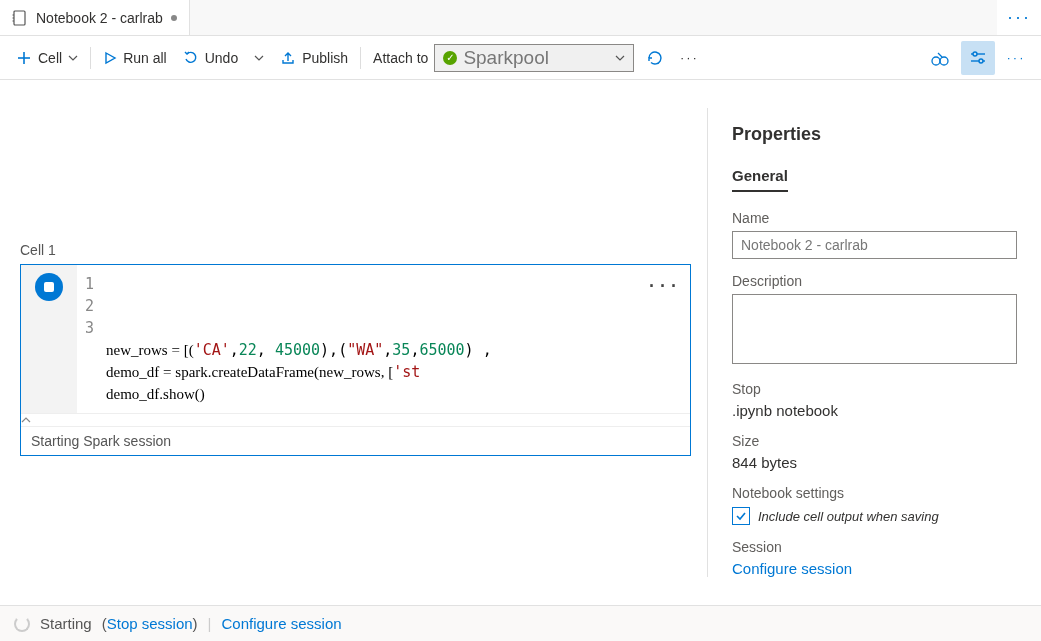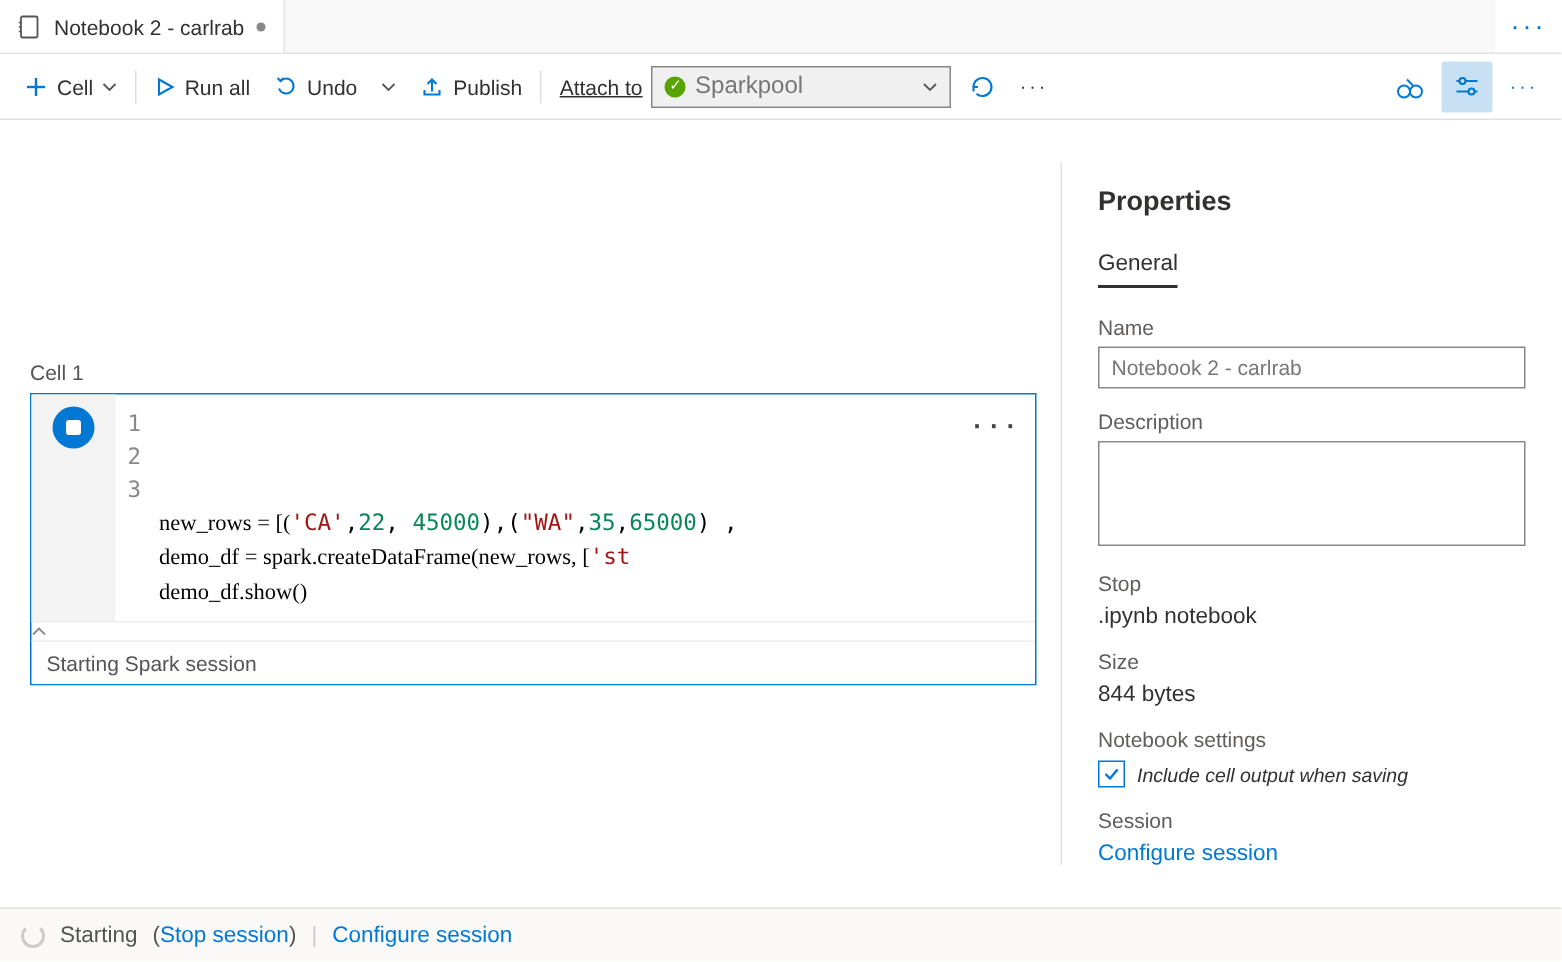--- a/index.html
+++ b/index.html
@@ -48,31 +48,31 @@
     display: inline-flex;
     align-items: center;
     gap: 6px;
     padding: 4px 8px;
     color: #323130;
     font-size: 14px;
     cursor: pointer;
     border-radius: 2px;
   }
   .tsep { width:1px; height:22px; background:#ddd; margin:0 4px; }
-  .attach-label { font-size:14px; color:#323130; padding:0 6px 0 8px;text-decoration:underline;}
+  .attach-label { font-size:14px; color:#323130; padding:0 6px 0 8px;}
   .pool-dd {
     display:flex; align-items:center;
     border:1px solid #8a8886;
     background:#f0f0f0;
     height:28px;
     min-width:200px;
     padding:0 8px;
     gap:6px;
   }
-  .pool-dd .dd-text { flex:1; color:#777; font-size:16px;}
+  .pool-dd .dd-text { flex:1; color:#777; font-size:19px;}
   .green-dot {
     width:14px;height:14px;border-radius:50%;
     background:#57a300;
     display:inline-flex;align-items:center;justify-content:center;
     color:#fff;font-size:10px;line-height:1;
   }
   .toolbar-right { margin-left:auto; display:flex; align-items:center; gap:4px; }
   .icon-btn { width:34px;height:34px;display:flex;align-items:center;justify-content:center;cursor:pointer;border-radius:2px;}
   .icon-btn.active { background:#c7e0f4; }
   
@@ -135,21 +135,21 @@
   
   .props {
     width:334px;
     border-left:1px solid #e1e1e1;
     padding:16px 24px 0 24px;
     overflow:auto;
   }
   .props h2 { font-size:18px; font-weight:600; margin:0 0 16px; }
   .ptabs { display:flex; margin:10px 0 18px; }
   .ptab { padding:6px 0; font-size:15px; color:#323130; }
-  .ptab.selected { border-bottom:2px solid #323130; font-weight:400;}
+  .ptab.selected { border-bottom:2px solid #323130; font-weight:700;}
   .plabel { font-size:14px; color:#605e5c; margin-top:14px; margin-bottom:5px;}
   .pval   { font-size:15px; color:#323130; margin-top:3px;}
   .pinput {
     width:100%; border:1px solid #8a8886; padding:5px 8px; font-size:14px;
     color:#777;
   }
   .ptextarea{
     width:100%; height:70px; border:1px solid #8a8886; resize:none;
   }
   .pcheck { display:flex; align-items:center; gap:8px; margin-top:6px;font-style:italic;}

